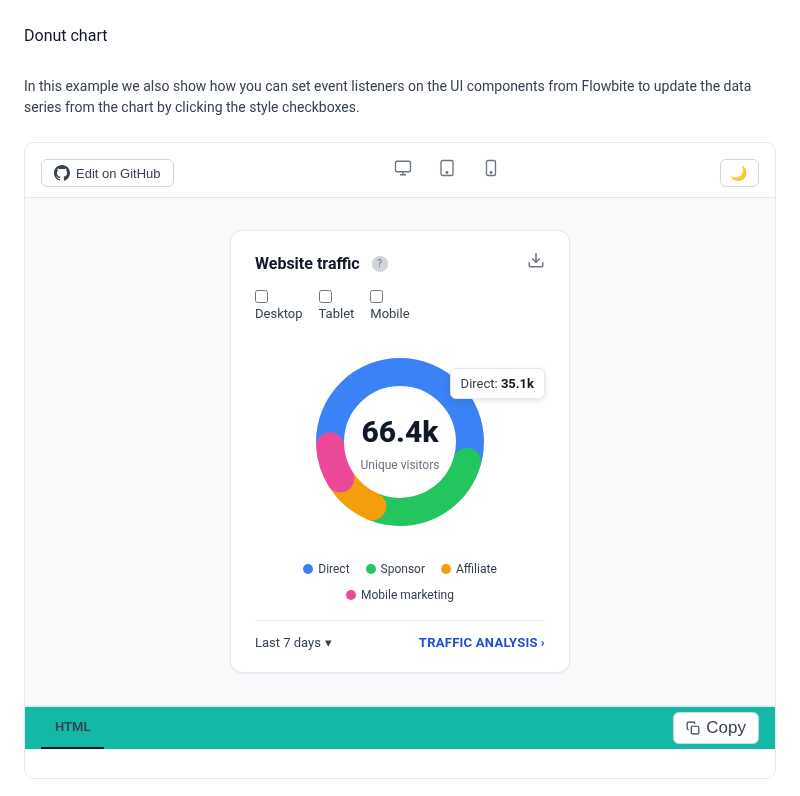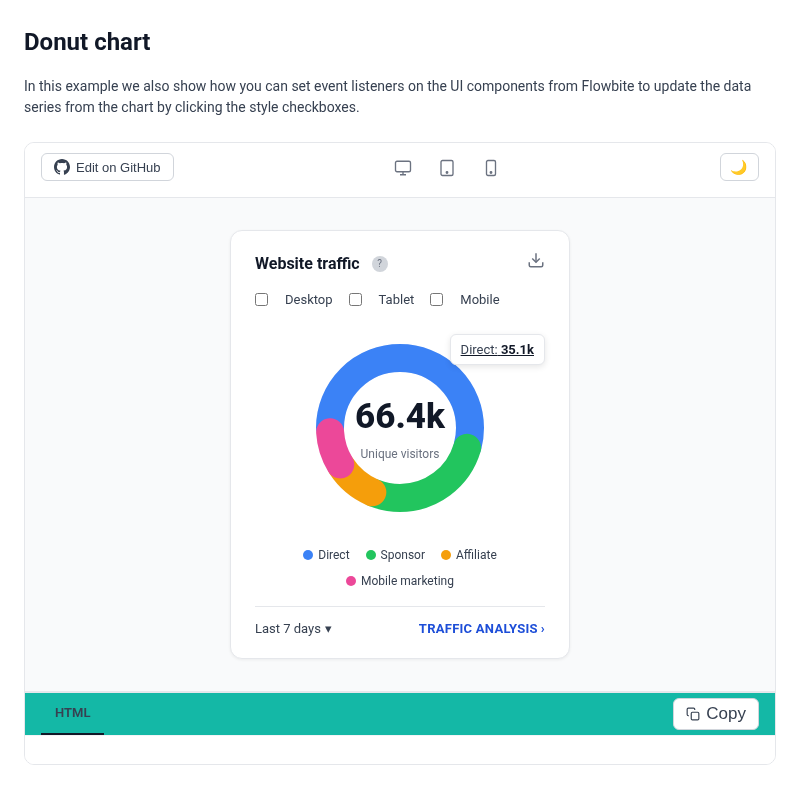--- a/index.html
+++ b/index.html
@@ -9,23 +9,23 @@
       color: #111827;
       font-size: 14px;
       line-height: 1.5;
     }
     .page-container {
       max-width: 800px;
       margin: 0 auto;
       padding: 24px 24px 0 24px;
     }
     .page-title {
-      font-size: 24px;
-      font-weight: 700;
-      margin-bottom: 16px;
+      font-size: 16px;
+      font-weight: 400;
+      margin-bottom: 28px;
     }
     .page-desc {
       font-size: 14px;
       color: #374151;
       margin-bottom: 12px;
     }
     .page-desc .highlight {
       color: #0ea5e9;
       font-family: monospace;
       font-size: 13px;
@@ -37,21 +37,21 @@
     }
     
     .preview-box {
       border: 1px solid #e5e7eb;
       border-radius: 10px;
       overflow: hidden;
       margin-bottom: 0;
     }
     .preview-toolbar {
       display: flex;
-      align-items: flex-start;
+      align-items: flex-end;
       justify-content: space-between;
       padding: 10px 16px;
       border-bottom: 1px solid #e5e7eb;
       background: #fff;
     }
     .github-btn {
       display: flex;
       align-items: center;
       gap: 6px;
       border: 1px solid #d1d5db;
@@ -132,25 +132,25 @@
       font-size: 16px;
     }
     
     .checkbox-row {
       display: flex;
       gap: 16px;
       margin-bottom: 18px;
     }
     .checkbox-item {
       display: flex;
-      align-items: center;
-      gap: 17px;
-      font-size: 13px;
-      color: #374151;
-      cursor: pointer;
+      gap: 1px;
+      font-size: 13px;
+      color: #374151;
+      cursor: pointer;
+      flex-direction: column;
     }
     .checkbox-item input[type="checkbox"] {
       width: 13px;
       height: 13px;
       accent-color: #6b7280;
       cursor: pointer;
     }
     
     .donut-wrapper {
       position: relative;
@@ -161,42 +161,41 @@
     }
     .donut-svg {
       width: 200px;
       height: 200px;
     }
     .donut-center {
       position: absolute;
       text-align: center;
     }
     .donut-value {
-      font-size: 35px;
+      font-size: 30px;
       font-weight: 800;
       color: #111827;
       display: block;
     }
     .donut-label {
       font-size: 12px;
       color: #6b7280;
     }
     
     .donut-tooltip {
       position: absolute;
-      top: 6px;
+      top: 26px;
       right: 0px;
       background: #fff;
       border: 1px solid #e5e7eb;
       border-radius: 6px;
       padding: 5px 10px;
       font-size: 13px;
       box-shadow: 0 2px 6px rgba(0,0,0,0.1);
       white-space: nowrap;
-      text-decoration: underline;
     }
     .donut-tooltip span.label { color: #374151; }
     .donut-tooltip span.value { font-weight: 700; color: #111827; }
     
     .legend {
       display: flex;
       flex-wrap: wrap;
       justify-content: center;
       gap: 8px 16px;
       margin-bottom: 16px;

